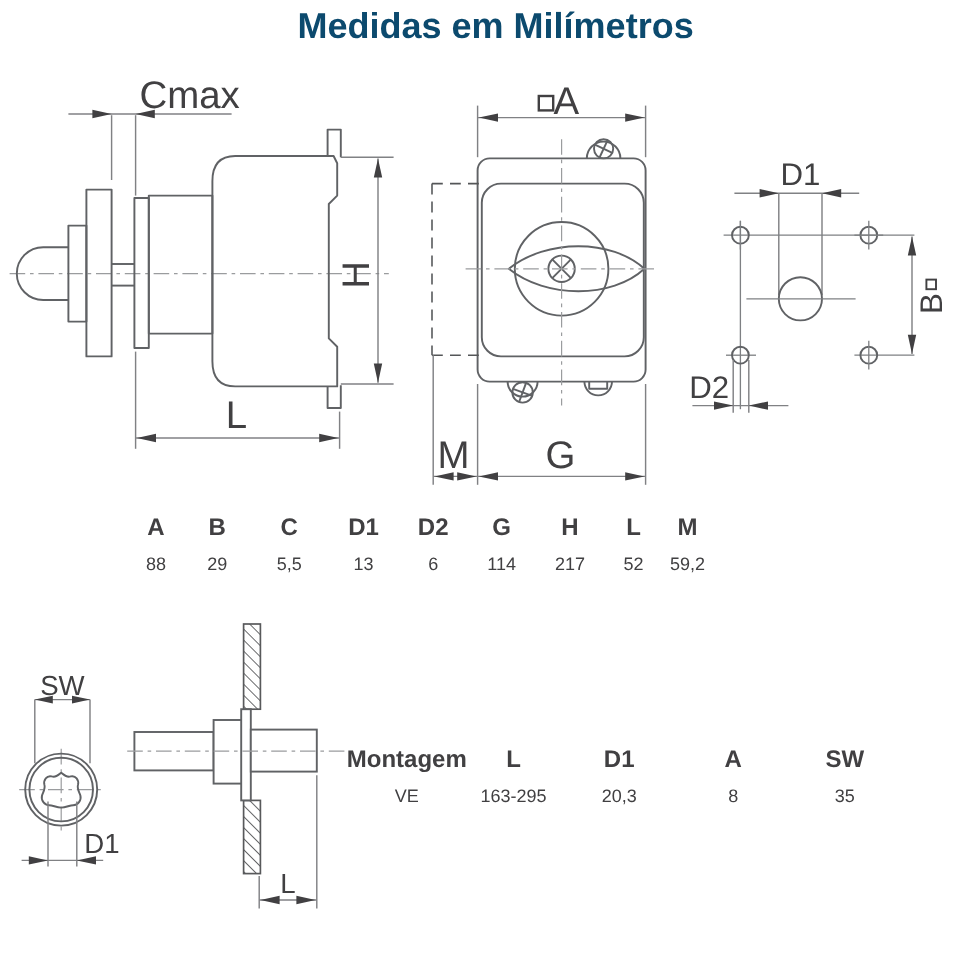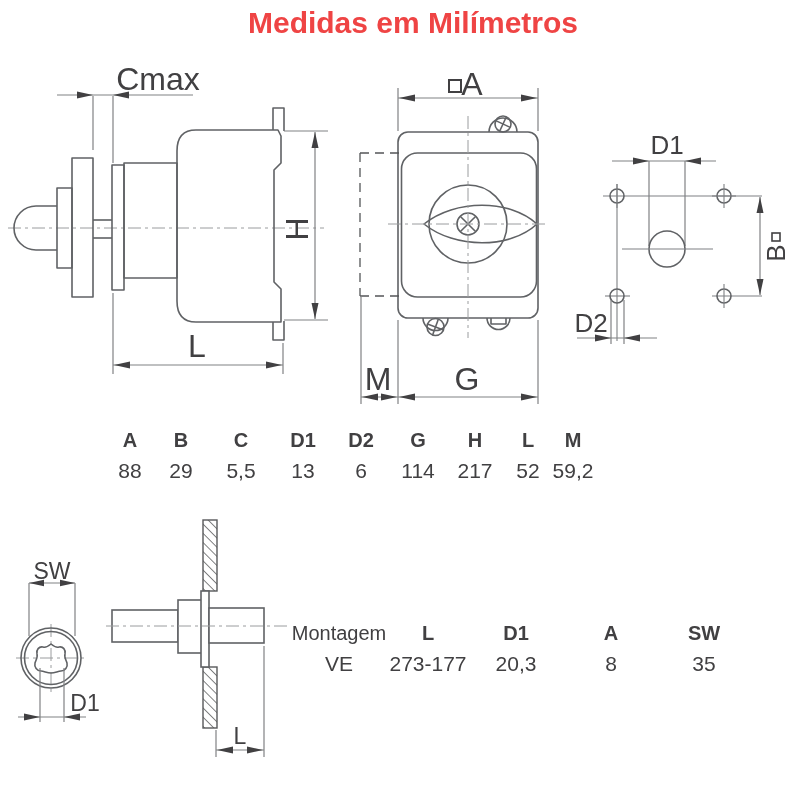--- a/index.html
+++ b/index.html
@@ -1,35 +1,35 @@
 <!DOCTYPE html>
 <html><head>
 <meta charset="utf-8">
 <style>
   html,body{margin:0;padding:0;background:#ffffff;}
   #page{position:relative;width:800px;height:800px;background:#ffffff;overflow:hidden;
         font-family:"Liberation Sans",sans-serif;}
   #title{position:absolute;left:413px;top:6px;transform:translateX(-50%);
-         font-size:30px;font-weight:bold;color:#ef4444;white-space:nowrap;letter-spacing:0px;}
+         font-size:30px;font-weight:bold;color:#0c4a6e;white-space:nowrap;letter-spacing:0px;}
   svg{position:absolute;}
   svg text{font-family:"Liberation Sans",sans-serif;fill:#414042;}
   .shape{fill:none;stroke:#606265;stroke-width:1.6;stroke-linejoin:round;}
   .shapeF{fill:#ffffff;stroke:#606265;stroke-width:1.6;}
   .thin{fill:none;stroke:#7e8083;stroke-width:1.1;}
   .dim{fill:none;stroke:#808184;stroke-width:1.2;}
   .arrow{fill:#414042;stroke:none;}
   .cl{fill:none;stroke:#9a9c9e;stroke-width:1;stroke-dasharray:13 4 3 4;}
   .dash{fill:none;stroke:#545658;stroke-width:1.3;stroke-dasharray:9 6;}
   .lbl{font-size:32px;}
   .lblM{font-size:26px;}
   .lblS{font-size:23px;}
   .col{position:absolute;transform:translateX(-50%);text-align:center;color:#414042;}
   .col .hd{font-size:20px;font-weight:bold;line-height:24px;white-space:nowrap;}
-  .col .hd.reg{font-weight:normal;}
-  .col .val{font-size:21px;line-height:24px;margin-top:7px;white-space:nowrap;}
+  .col .hd.reg{font-weight:bold;}
+  .col .val{font-size:15px;line-height:24px;margin-top:7px;white-space:nowrap;}
 </style>
 </head>
 <body>
 
 <div id="page">
 
   <div id="title">Medidas em Milímetros</div>
 
   <svg width="800" height="360" viewBox="0 55 800 360" style="left:0;top:55px;">
 
@@ -285,21 +285,21 @@
     </g>
   </svg>
 
   <div>
     <div class="col" style="left:339px;top:621px;">
         <div class="hd reg">Montagem</div>
         <div class="val">VE</div>
       </div>
     <div class="col" style="left:428px;top:621px;">
         <div class="hd">L</div>
-        <div class="val">273-177</div>
+        <div class="val">163-295</div>
       </div>
     <div class="col" style="left:516px;top:621px;">
         <div class="hd">D1</div>
         <div class="val">20,3</div>
       </div>
     <div class="col" style="left:611px;top:621px;">
         <div class="hd">A</div>
         <div class="val">8</div>
       </div>
     <div class="col" style="left:704px;top:621px;">

